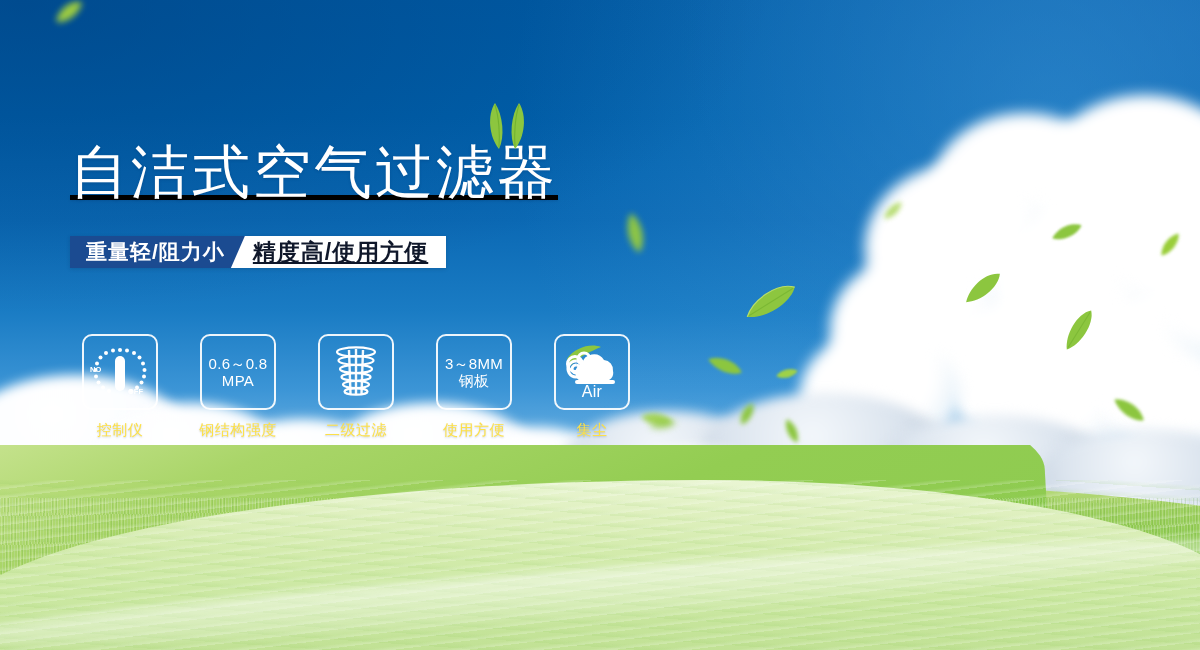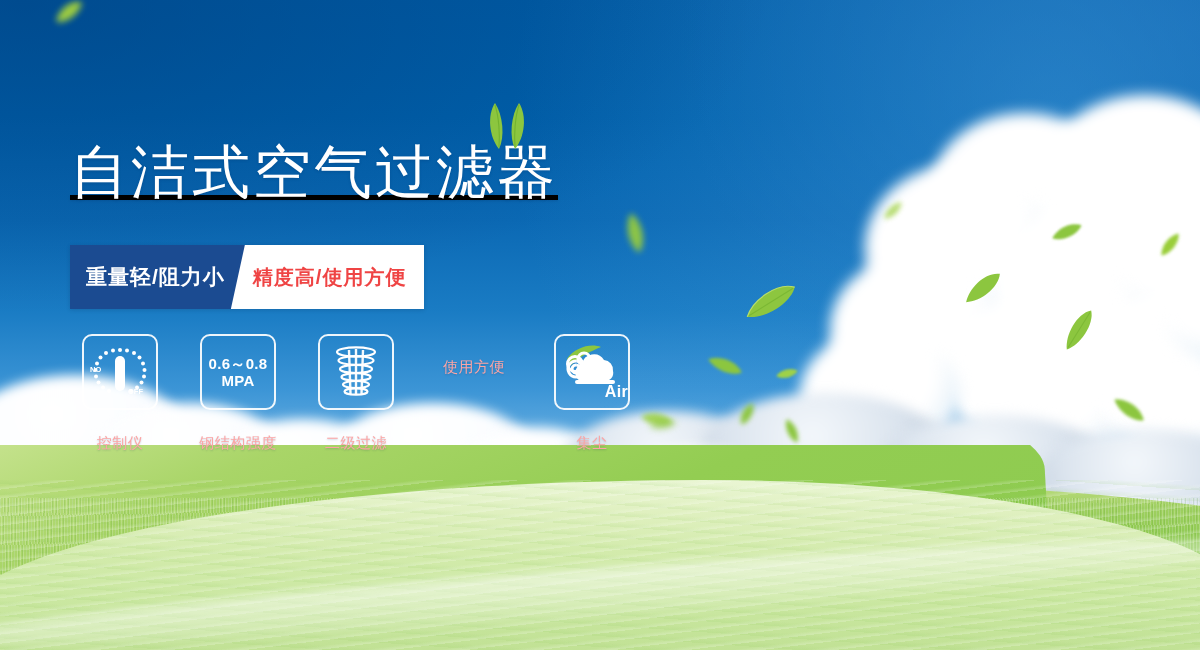--- a/index.html
+++ b/index.html
@@ -132,42 +132,42 @@
     font-weight:300;
     white-space:nowrap;
     text-shadow:0 1px 3px rgba(0,30,70,.18);
   }
   
   .sprout{ position:absolute; left:399px; top:-40px; width:72px; height:46px; }
 
   
   .badges{
     position:absolute; left:70px; top:236px;
-    height:64px;
+    height:32px;
     display:flex; align-items:stretch;
     box-shadow:0 1px 4px rgba(0,25,60,.18);
-    margin-top:9px;
   }
   .badge-dark{
     background:#1b4b91;
     color:#ffffff;
     display:flex; align-items:center;
     padding:0 20px 0 16px;
     font-size:21px; font-weight:bold; letter-spacing:1px;
     white-space:nowrap;
   }
   .badge-light{
     background:#ffffff;
-    color:#ef4444;
+    color:#0f172a;
     display:flex; align-items:center;
     padding:0 18px 0 22px;
-    font-size:20px; font-weight:bold; letter-spacing:1px;
+    font-size:23px; font-weight:bold; letter-spacing:1px;
     white-space:nowrap;
     clip-path:polygon(14px 0, 100% 0, 100% 100%, 0 100%);
     margin-left:-14px;
+    text-decoration:underline;
   }
 
   
   .features{
     position:absolute; left:70px; top:334px;
     display:flex; gap:18px;
   }
   .feature{
     width:100px;
     display:flex; flex-direction:column; align-items:center;
@@ -176,27 +176,27 @@
     width:76px; height:76px;
     border:2px solid rgba(255,255,255,.92);
     border-radius:10px;
     display:flex; flex-direction:column;
     align-items:center; justify-content:center;
     color:#ffffff;
     position:relative;
     overflow:visible;
   }
   .fbox .txt{
-    font-size:15px; line-height:1.15; text-align:right;
-    letter-spacing:.3px; font-weight:700;
+    font-size:15px; line-height:1.15; text-align:center;
+    letter-spacing:.3px; font-weight:400;
     white-space:nowrap;
   }
   .flabel{
-    margin-top:24px;
-    color:#fca5a5;
+    margin-top:11px;
+    color:#fde047;
     font-size:15px;
     letter-spacing:.5px;
     white-space:nowrap;
     text-shadow:0 1px 2px rgba(0,40,90,.22);
   }
 
   
   .leaf{ position:absolute; }
   .leaf svg{ display:block; }
 </style>
@@ -401,20 +401,24 @@
               <line x1="22" y1="7" x2="23.5" y2="51"></line>
               <line x1="29" y1="6" x2="29" y2="52"></line>
               <line x1="36" y1="7" x2="34.5" y2="51"></line>
             </g>
           </svg>
         </div>
         <div class="flabel">二级过滤</div>
       </div>
 
       <div class="feature">
+        <div class="fbox">
+          <div class="txt">3～8MM</div>
+          <div class="txt">钢板</div>
+        </div>
         <div class="flabel">使用方便</div>
       </div>
 
       <div class="feature">
         <div class="fbox">
           <svg width="68" height="56" viewBox="0 0 68 56" style="position:absolute;left:3px;top:5px;">
 
             <path d="M8 18 C16 6 32 2 42 6 C32 10 20 16 12 24Z" fill="#8cc63f"></path>
 
             <path d="M17 20 a8 8 0 1 0 0.1 0 M17 24 a4 4 0 1 0 0.1 0" fill="none" stroke="#ffffff" stroke-width="3"></path>

